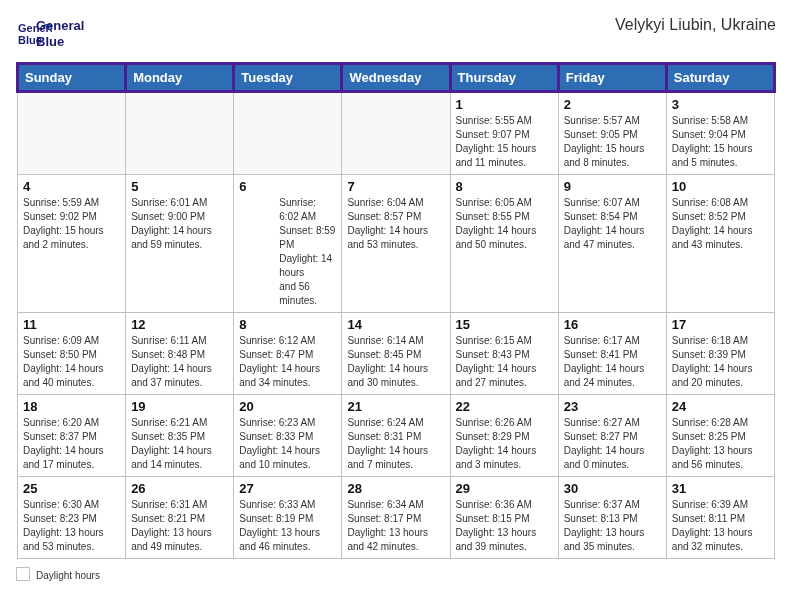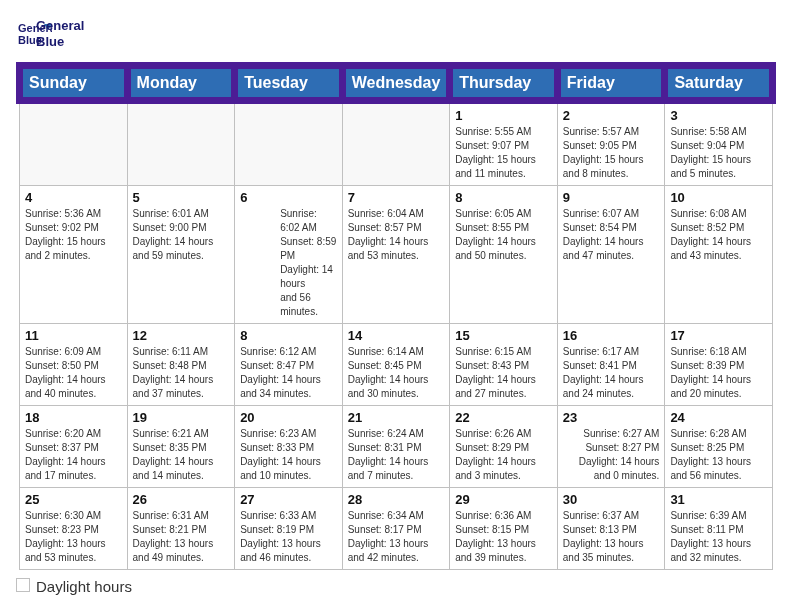--- a/index.html
+++ b/index.html
@@ -45,23 +45,23 @@
     .calendar-table {
       width: 100%;
       border-collapse: collapse;
       table-layout: fixed;
     }
     .calendar-table th {
       background-color: #2e6db4;
       color: #fff;
       text-align: left;
       padding: 5px 6px;
-      font-size: 16px;
+      font-size: 13px;
       font-weight: bold;
-      border: 7px solid #4c1d95;
+      border: 3px solid #4c1d95;
     }
     .calendar-table td {
       border: 1px solid #c0c0c0;
       vertical-align: top;
       padding: 4px 5px;
       font-size: 10px;
       color: #333;
       background: #fff;
       height: 80px;
     }
@@ -75,23 +75,23 @@
       display: block;
       margin-bottom: 2px;
     }
     .day-info {
       font-size: 10px;
       line-height: 1.4;
       color: #333;
     }
     .legend {
       display: flex;
-      align-items: flex-start;
+      align-items: flex-end;
       margin-top: 8px;
-      font-size: 15px;
+      font-size: 10px;
       color: #333;
     }
     .legend-box {
       width: 14px;
       height: 14px;
       background: #fff;
       border: 1px solid #c0c0c0;
       margin-right: 6px;
     }
   </style>
@@ -105,20 +105,21 @@
         <text x="2" y="16" font-size="11" font-weight="bold" fill="#1a1a6e">General</text>
         <text x="2" y="28" font-size="11" font-weight="bold" fill="#1a1a6e">Blue</text>
         <polygon points="28,8 36,8 32,14" fill="#2e6db4"></polygon>
       </svg>
       <div style="display:flex;flex-direction:column;font-size:13px;font-weight:bold;color:#1a1a6e;line-height:1.2;margin-left:-20px;">
         <span>General</span>
         <span>Blue</span>
       </div>
     </div>
     <div class="title-area">
+      <div class="location-title">Velykyi Liubin, Ukraine</div>
     </div>
   </div>
 
   <table class="calendar-table">
     <thead>
       <tr>
         <th>Sunday</th>
         <th>Monday</th>
         <th>Tuesday</th>
         <th>Wednesday</th>
@@ -151,21 +152,21 @@
             <span class="day-number">3</span>
             <div class="day-info" style="white-space: pre-line;">Sunrise: 5:58 AM
 Sunset: 9:04 PM
 Daylight: 15 hours
 and 5 minutes.</div>
           </td>
         </tr>
         <tr>
           <td>
             <span class="day-number">4</span>
-            <div class="day-info" style="white-space: pre-line;">Sunrise: 5:36 AM
+            <div class="day-info" style="white-space: pre-line;">Sunrise: 5:59 AM
 Sunset: 9:02 PM
 Daylight: 15 hours
 and 2 minutes.</div>
           </td>
           <td>
             <span class="day-number">5</span>
             <div class="day-info" style="white-space: pre-line;">Sunrise: 6:01 AM
 Sunset: 9:00 PM
 Daylight: 14 hours
 and 59 minutes.</div>
@@ -288,21 +289,21 @@
           </td>
           <td>
             <span class="day-number">22</span>
             <div class="day-info" style="white-space: pre-line;">Sunrise: 6:26 AM
 Sunset: 8:29 PM
 Daylight: 14 hours
 and 3 minutes.</div>
           </td>
           <td>
             <span class="day-number">23</span>
-            <div class="day-info" style="white-space: pre-line; text-align: right;">Sunrise: 6:27 AM
+            <div class="day-info" style="white-space: pre-line;">Sunrise: 6:27 AM
 Sunset: 8:27 PM
 Daylight: 14 hours
 and 0 minutes.</div>
           </td>
           <td>
             <span class="day-number">24</span>
             <div class="day-info" style="white-space: pre-line;">Sunrise: 6:28 AM
 Sunset: 8:25 PM
 Daylight: 13 hours
 and 56 minutes.</div>

